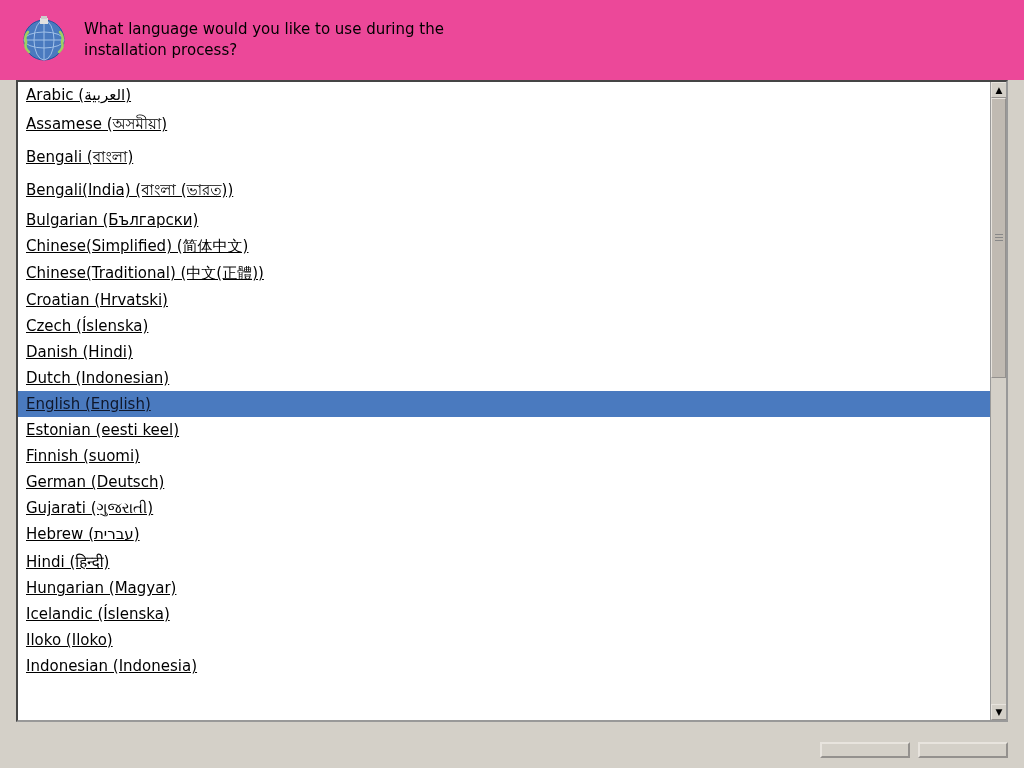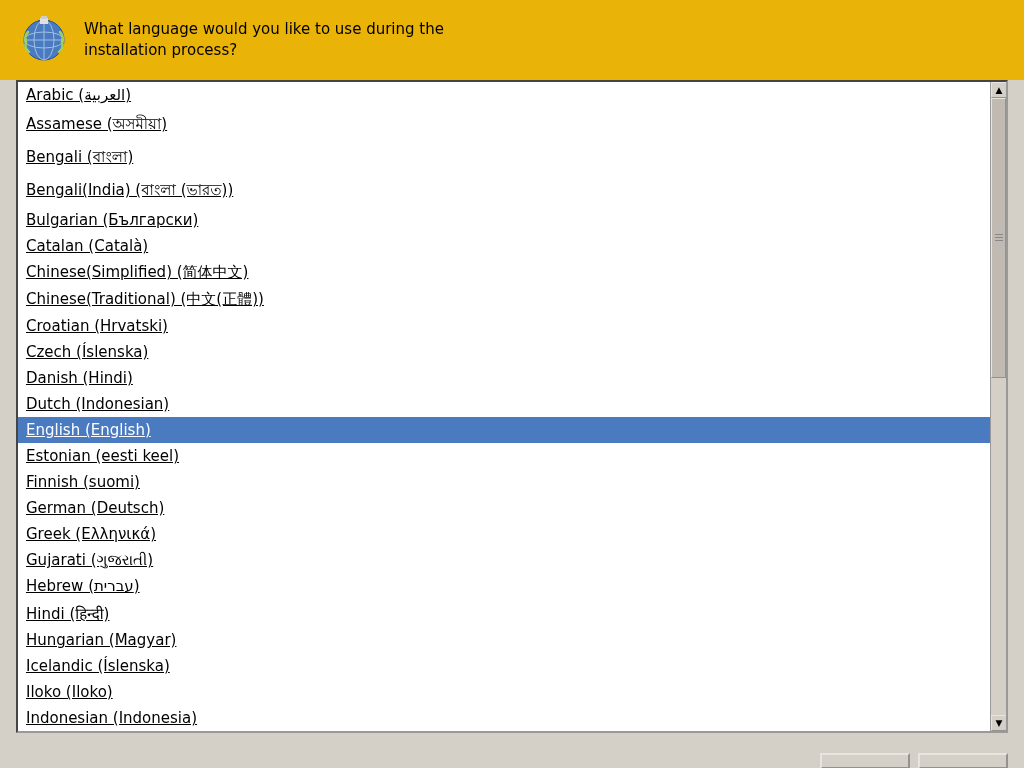--- a/index.html
+++ b/index.html
@@ -16,21 +16,21 @@
       font-size: 14px;
       overflow: hidden;
       display: flex;
       flex-direction: column;
     }
 
     .header {
       display: flex;
       align-items: center;
       padding: 16px 20px;
-      background-color: #eab308;
+      background-color: #ec4899;
       gap: 16px;
       min-height: 80px;
     }
 
     .header-icon {
       width: 48px;
       height: 48px;
       flex-shrink: 0;
     }
 
@@ -69,21 +69,21 @@
       padding: 4px 8px;
       cursor: pointer;
       color: #000;
       white-space: nowrap;
       font-size: 15px;
       text-decoration: underline;
     }
 
     .list-item.selected {
       background-color: #4a7abf;
-      color: #ffffff;
+      color: #0f172a;
     }
 
     .scrollbar-track {
       width: 16px;
       background: #d4d0c8;
       border-left: 1px solid #999;
       display: flex;
       flex-direction: column;
       position: relative;
     }
@@ -196,32 +196,30 @@
 </div>
 
 <div class="main-content">
   <div class="list-container">
     <ul class="language-list" id="language-list">
     <li class="list-item">Arabic (العربية)</li>
         <li class="list-item">Assamese (অসমীয়া)</li>
         <li class="list-item">Bengali (বাংলা)</li>
         <li class="list-item">Bengali(India) (বাংলা (ভারত))</li>
         <li class="list-item">Bulgarian (Български)</li>
-        <li class="list-item">Catalan (Català)</li>
         <li class="list-item">Chinese(Simplified) (简体中文)</li>
         <li class="list-item">Chinese(Traditional) (中文(正體))</li>
         <li class="list-item">Croatian (Hrvatski)</li>
         <li class="list-item">Czech (Íslenska)</li>
         <li class="list-item">Danish (Hindi)</li>
         <li class="list-item">Dutch (Indonesian)</li>
         <li class="list-item selected">English (English)</li>
         <li class="list-item">Estonian (eesti keel)</li>
         <li class="list-item">Finnish (suomi)</li>
         <li class="list-item">German (Deutsch)</li>
-        <li class="list-item">Greek (Ελληνικά)</li>
         <li class="list-item">Gujarati (ગુજરાતી)</li>
         <li class="list-item">Hebrew (עברית)</li>
         <li class="list-item">Hindi (हिन्दी)</li>
         <li class="list-item">Hungarian (Magyar)</li>
         <li class="list-item">Icelandic (Íslenska)</li>
         <li class="list-item">Iloko (Iloko)</li>
         <li class="list-item">Indonesian (Indonesia)</li>
       </ul>
     <div class="scrollbar-track">
       <div class="scrollbar-btn">▲</div>

